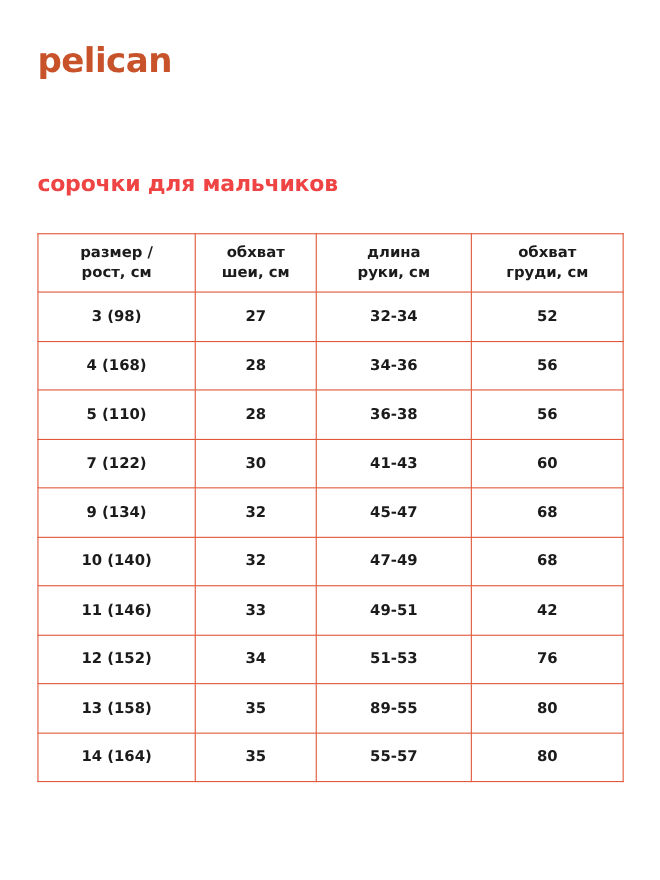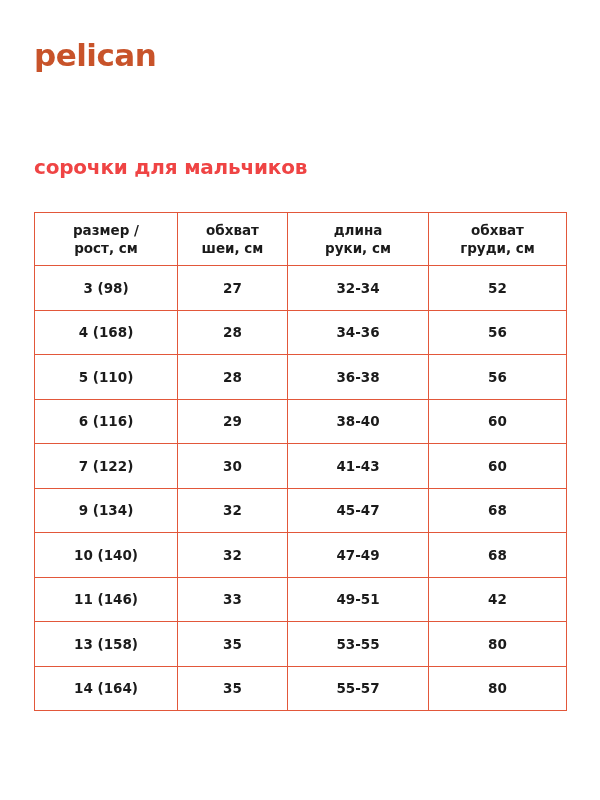--- a/index.html
+++ b/index.html
@@ -119,26 +119,20 @@
           <td>34-36</td>
           <td>56</td>
         </tr>
         <tr>
           <td>5 (110)</td>
           <td>28</td>
           <td>36-38</td>
           <td>56</td>
         </tr>
         <tr>
-          <td>6 (116)</td>
-          <td>29</td>
-          <td>38-40</td>
-          <td>60</td>
-        </tr>
-        <tr>
           <td>7 (122)</td>
           <td>30</td>
           <td>41-43</td>
           <td>60</td>
         </tr>
         <tr>
           <td>9 (134)</td>
           <td>32</td>
           <td>45-47</td>
           <td>68</td>
@@ -149,23 +143,29 @@
           <td>47-49</td>
           <td>68</td>
         </tr>
         <tr>
           <td>11 (146)</td>
           <td>33</td>
           <td>49-51</td>
           <td>42</td>
         </tr>
         <tr>
+          <td>12 (152)</td>
+          <td>34</td>
+          <td>51-53</td>
+          <td>76</td>
+        </tr>
+        <tr>
           <td>13 (158)</td>
           <td>35</td>
-          <td>53-55</td>
+          <td>89-55</td>
           <td>80</td>
         </tr>
         <tr>
           <td>14 (164)</td>
           <td>35</td>
           <td>55-57</td>
           <td>80</td>
         </tr>
       </tbody>
     </table>

